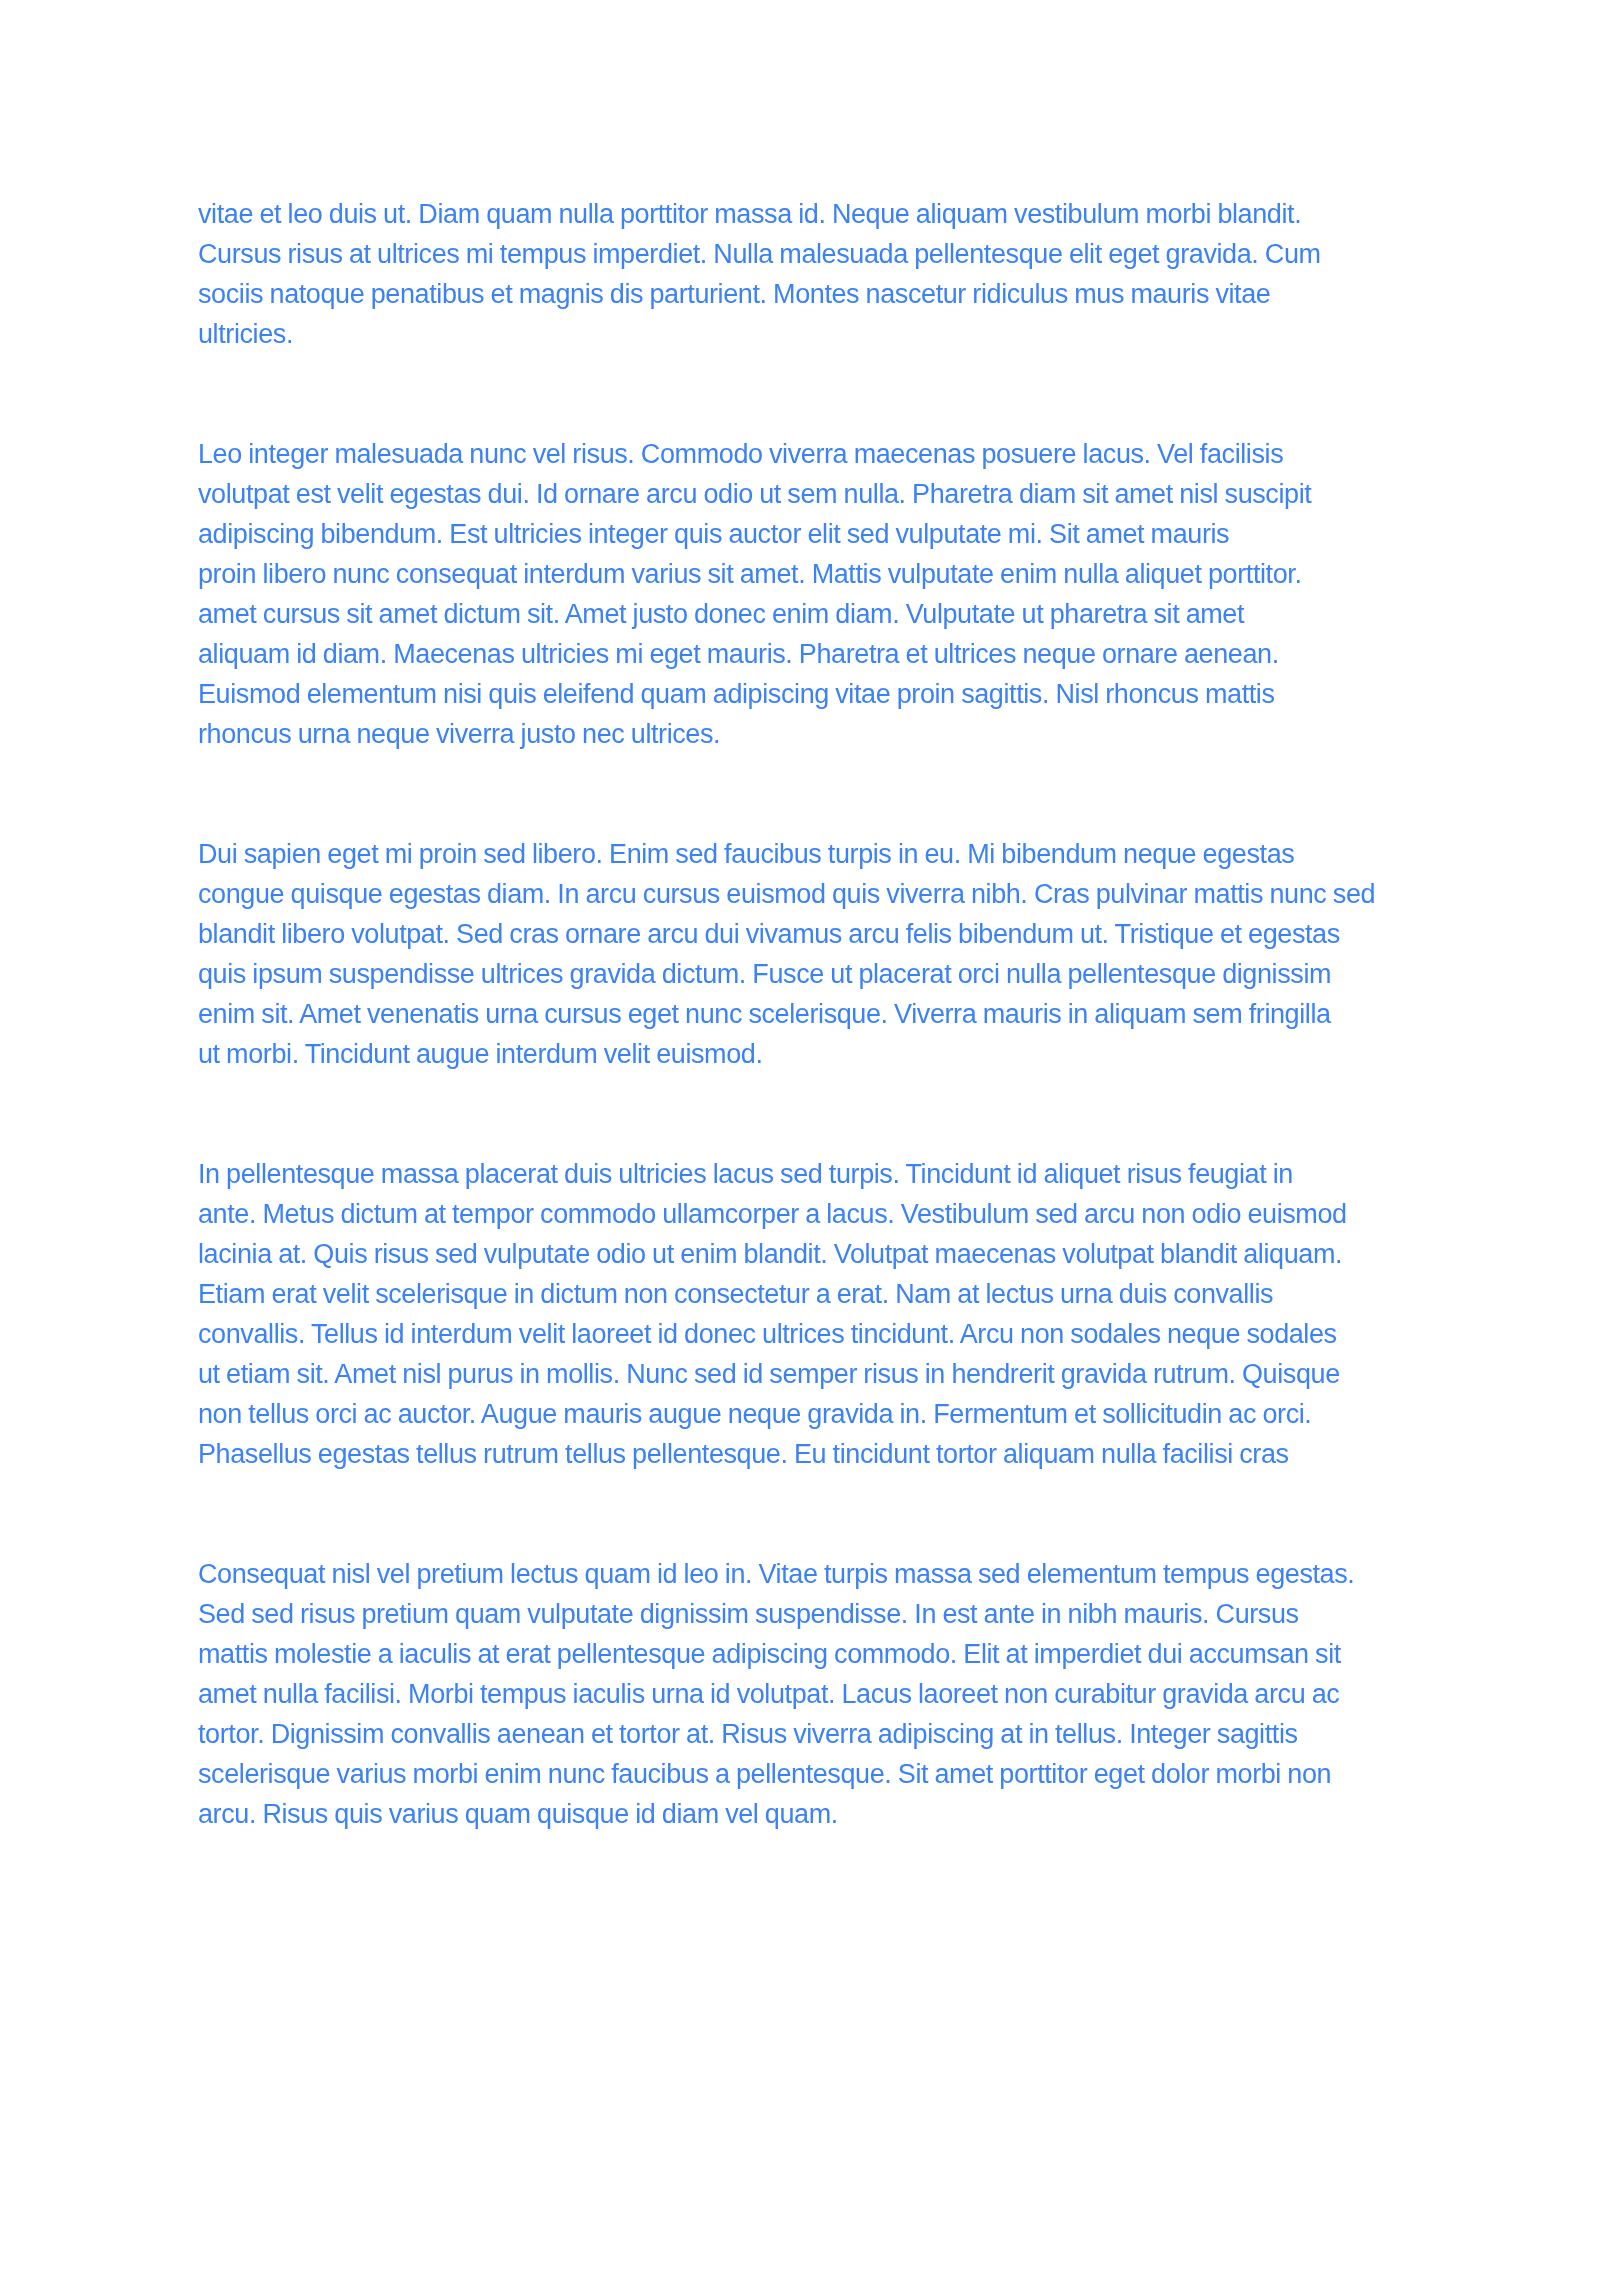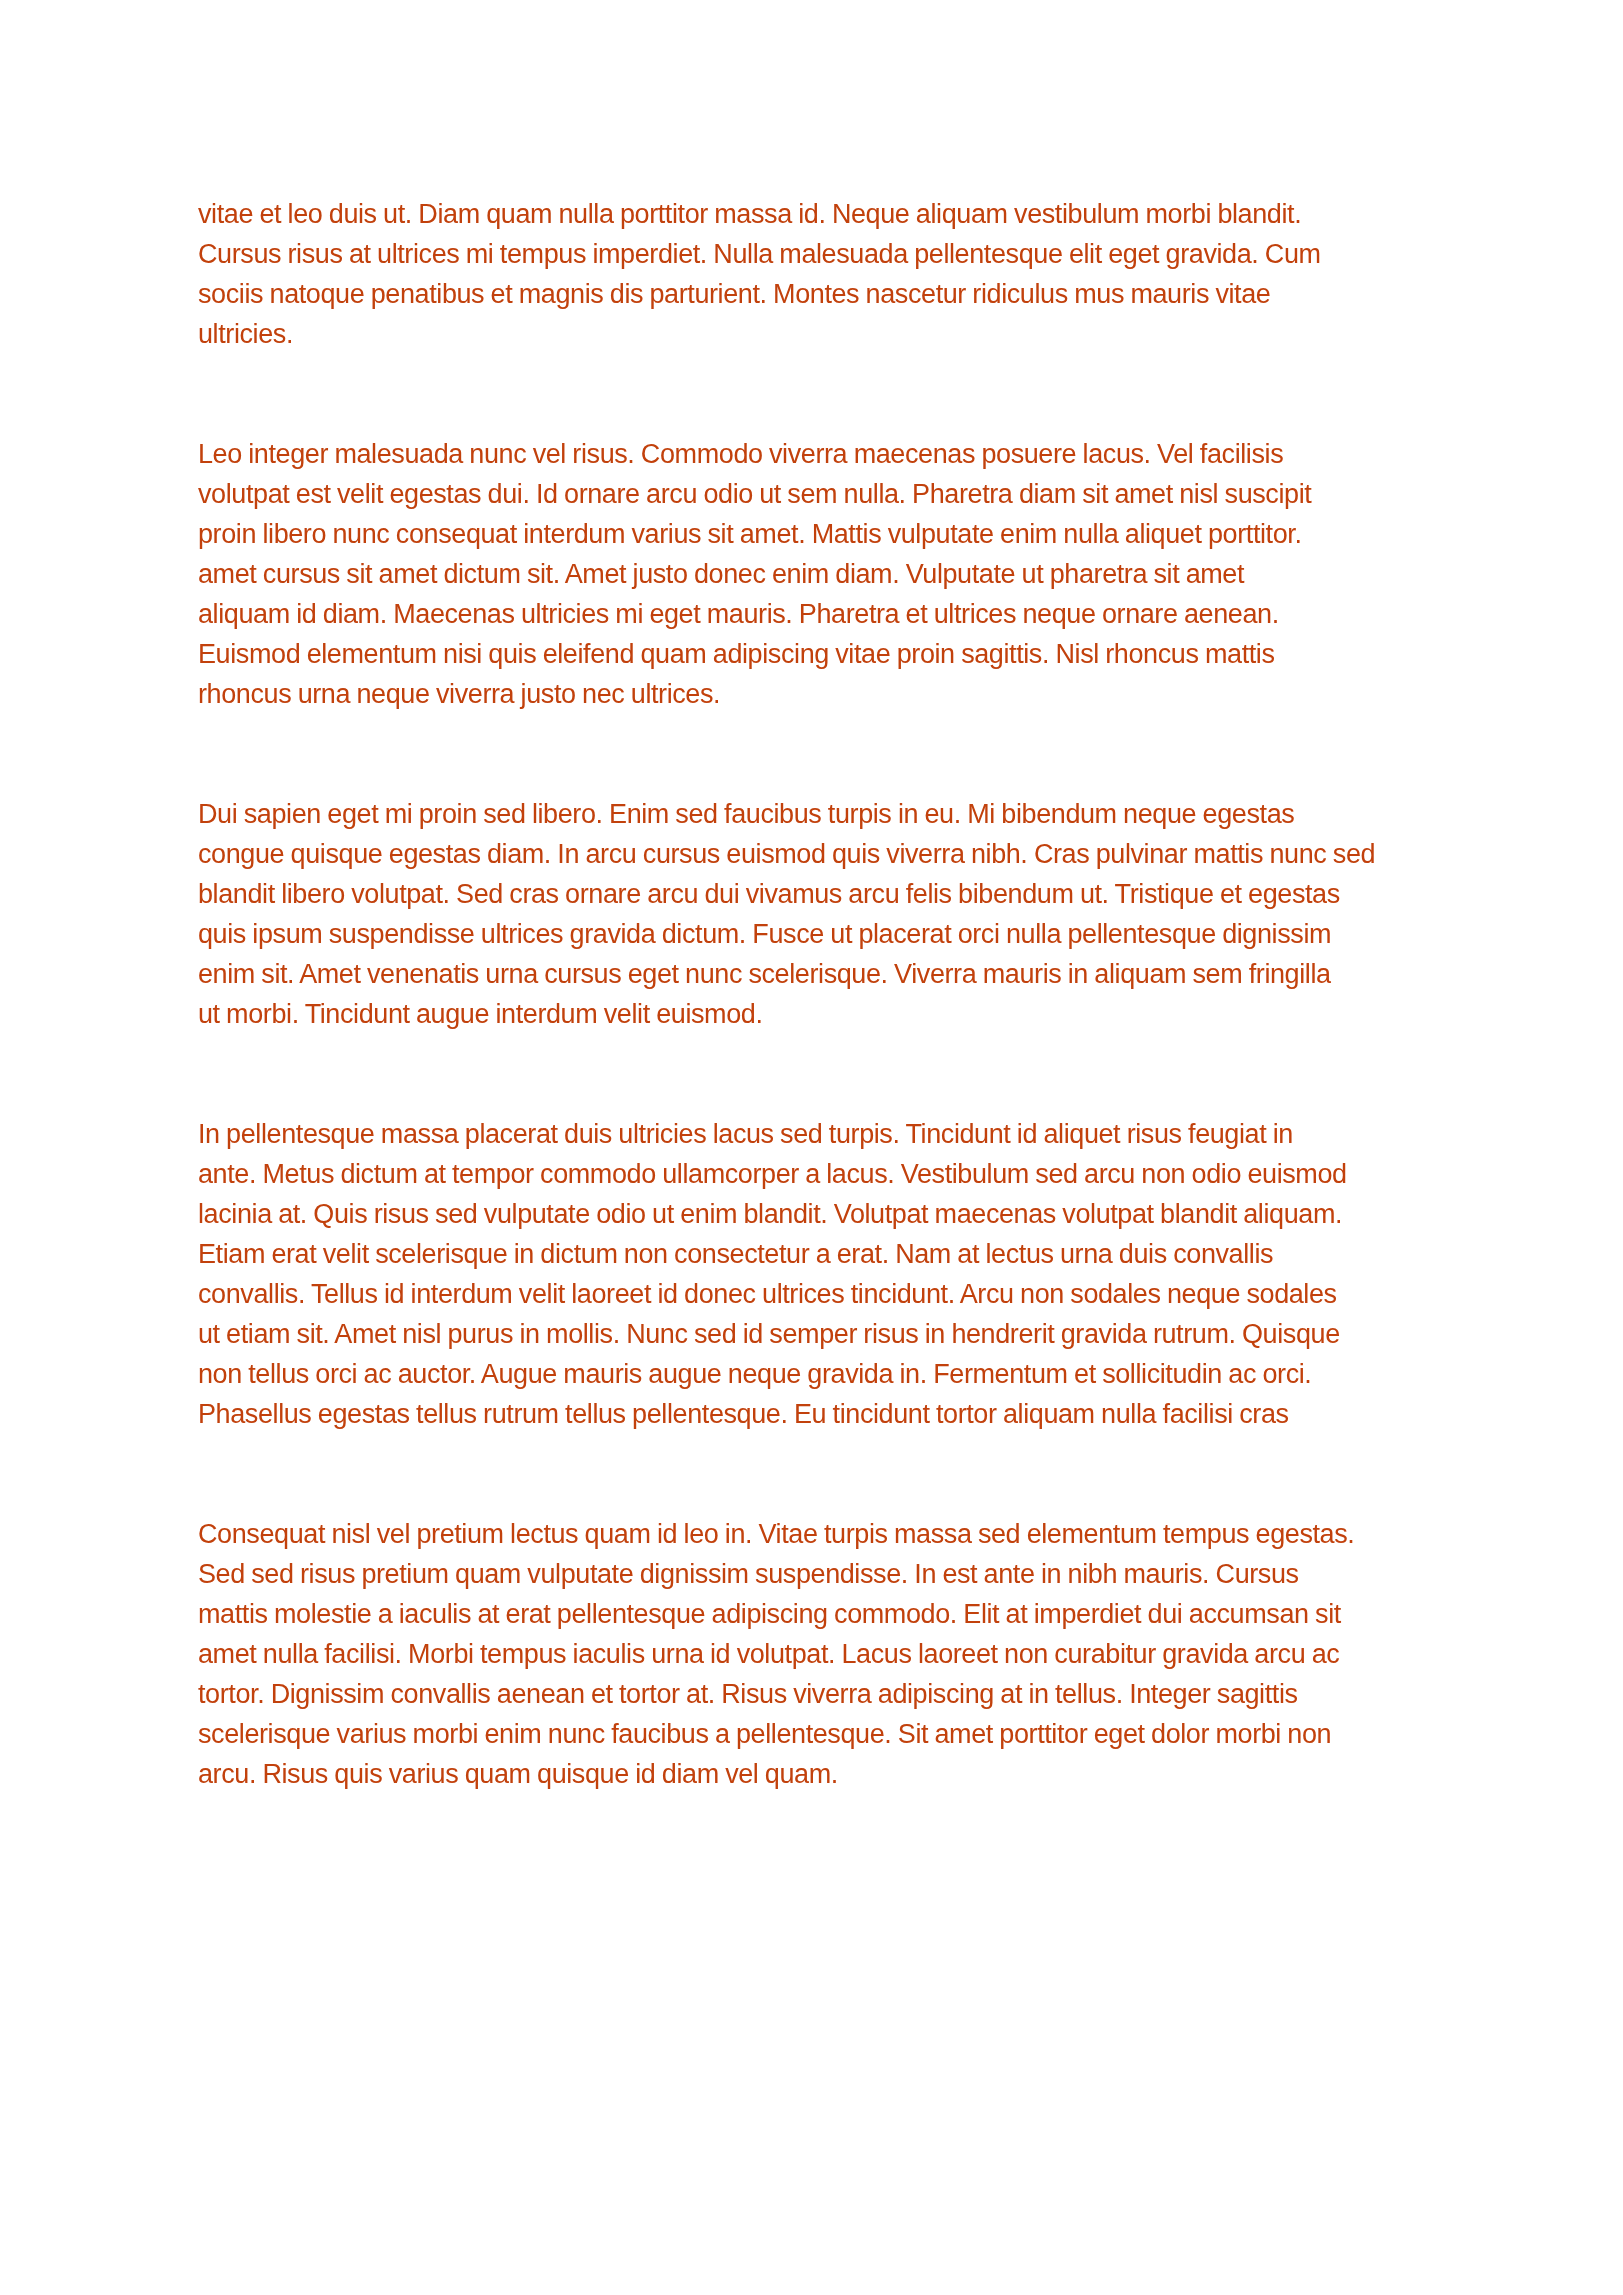--- a/index.html
+++ b/index.html
@@ -8,39 +8,40 @@
   .content { position: absolute; left: 198px; top: 194px; width: 1256px; }
   .para { margin: 0 0 80px 0; }
   .line {
     display: block;
     white-space: nowrap;
     font-family: "Liberation Sans", sans-serif;
     font-size: 27px;
     line-height: 40px;
     letter-spacing: -0.4px;
     word-spacing: -0.7px;
-    color: #c2410c;
+    color: #3b82f6;
   }
 </style>
 </head>
 <body>
 
 <div class="page">
   <div class="content">
 
     <p class="para">
       <span class="line">vitae et leo duis ut. Diam quam nulla porttitor massa id. Neque aliquam vestibulum morbi blandit.</span>
       <span class="line">Cursus risus at ultrices mi tempus imperdiet. Nulla malesuada pellentesque elit eget gravida. Cum</span>
       <span class="line">sociis natoque penatibus et magnis dis parturient. Montes nascetur ridiculus mus mauris vitae</span>
       <span class="line">ultricies.</span>
     </p>
 
     <p class="para">
       <span class="line">Leo integer malesuada nunc vel risus. Commodo viverra maecenas posuere lacus. Vel facilisis</span>
       <span class="line">volutpat est velit egestas dui. Id ornare arcu odio ut sem nulla. Pharetra diam sit amet nisl suscipit</span>
+      <span class="line">adipiscing bibendum. Est ultricies integer quis auctor elit sed vulputate mi. Sit amet mauris</span>
       <span class="line">proin libero nunc consequat interdum varius sit amet. Mattis vulputate enim nulla aliquet porttitor.</span>
       <span class="line">amet cursus sit amet dictum sit. Amet justo donec enim diam. Vulputate ut pharetra sit amet</span>
       <span class="line">aliquam id diam. Maecenas ultricies mi eget mauris. Pharetra et ultrices neque ornare aenean.</span>
       <span class="line">Euismod elementum nisi quis eleifend quam adipiscing vitae proin sagittis. Nisl rhoncus mattis</span>
       <span class="line">rhoncus urna neque viverra justo nec ultrices.</span>
     </p>
 
     <p class="para">
       <span class="line">Dui sapien eget mi proin sed libero. Enim sed faucibus turpis in eu. Mi bibendum neque egestas</span>
       <span class="line">congue quisque egestas diam. In arcu cursus euismod quis viverra nibh. Cras pulvinar mattis nunc sed</span>

